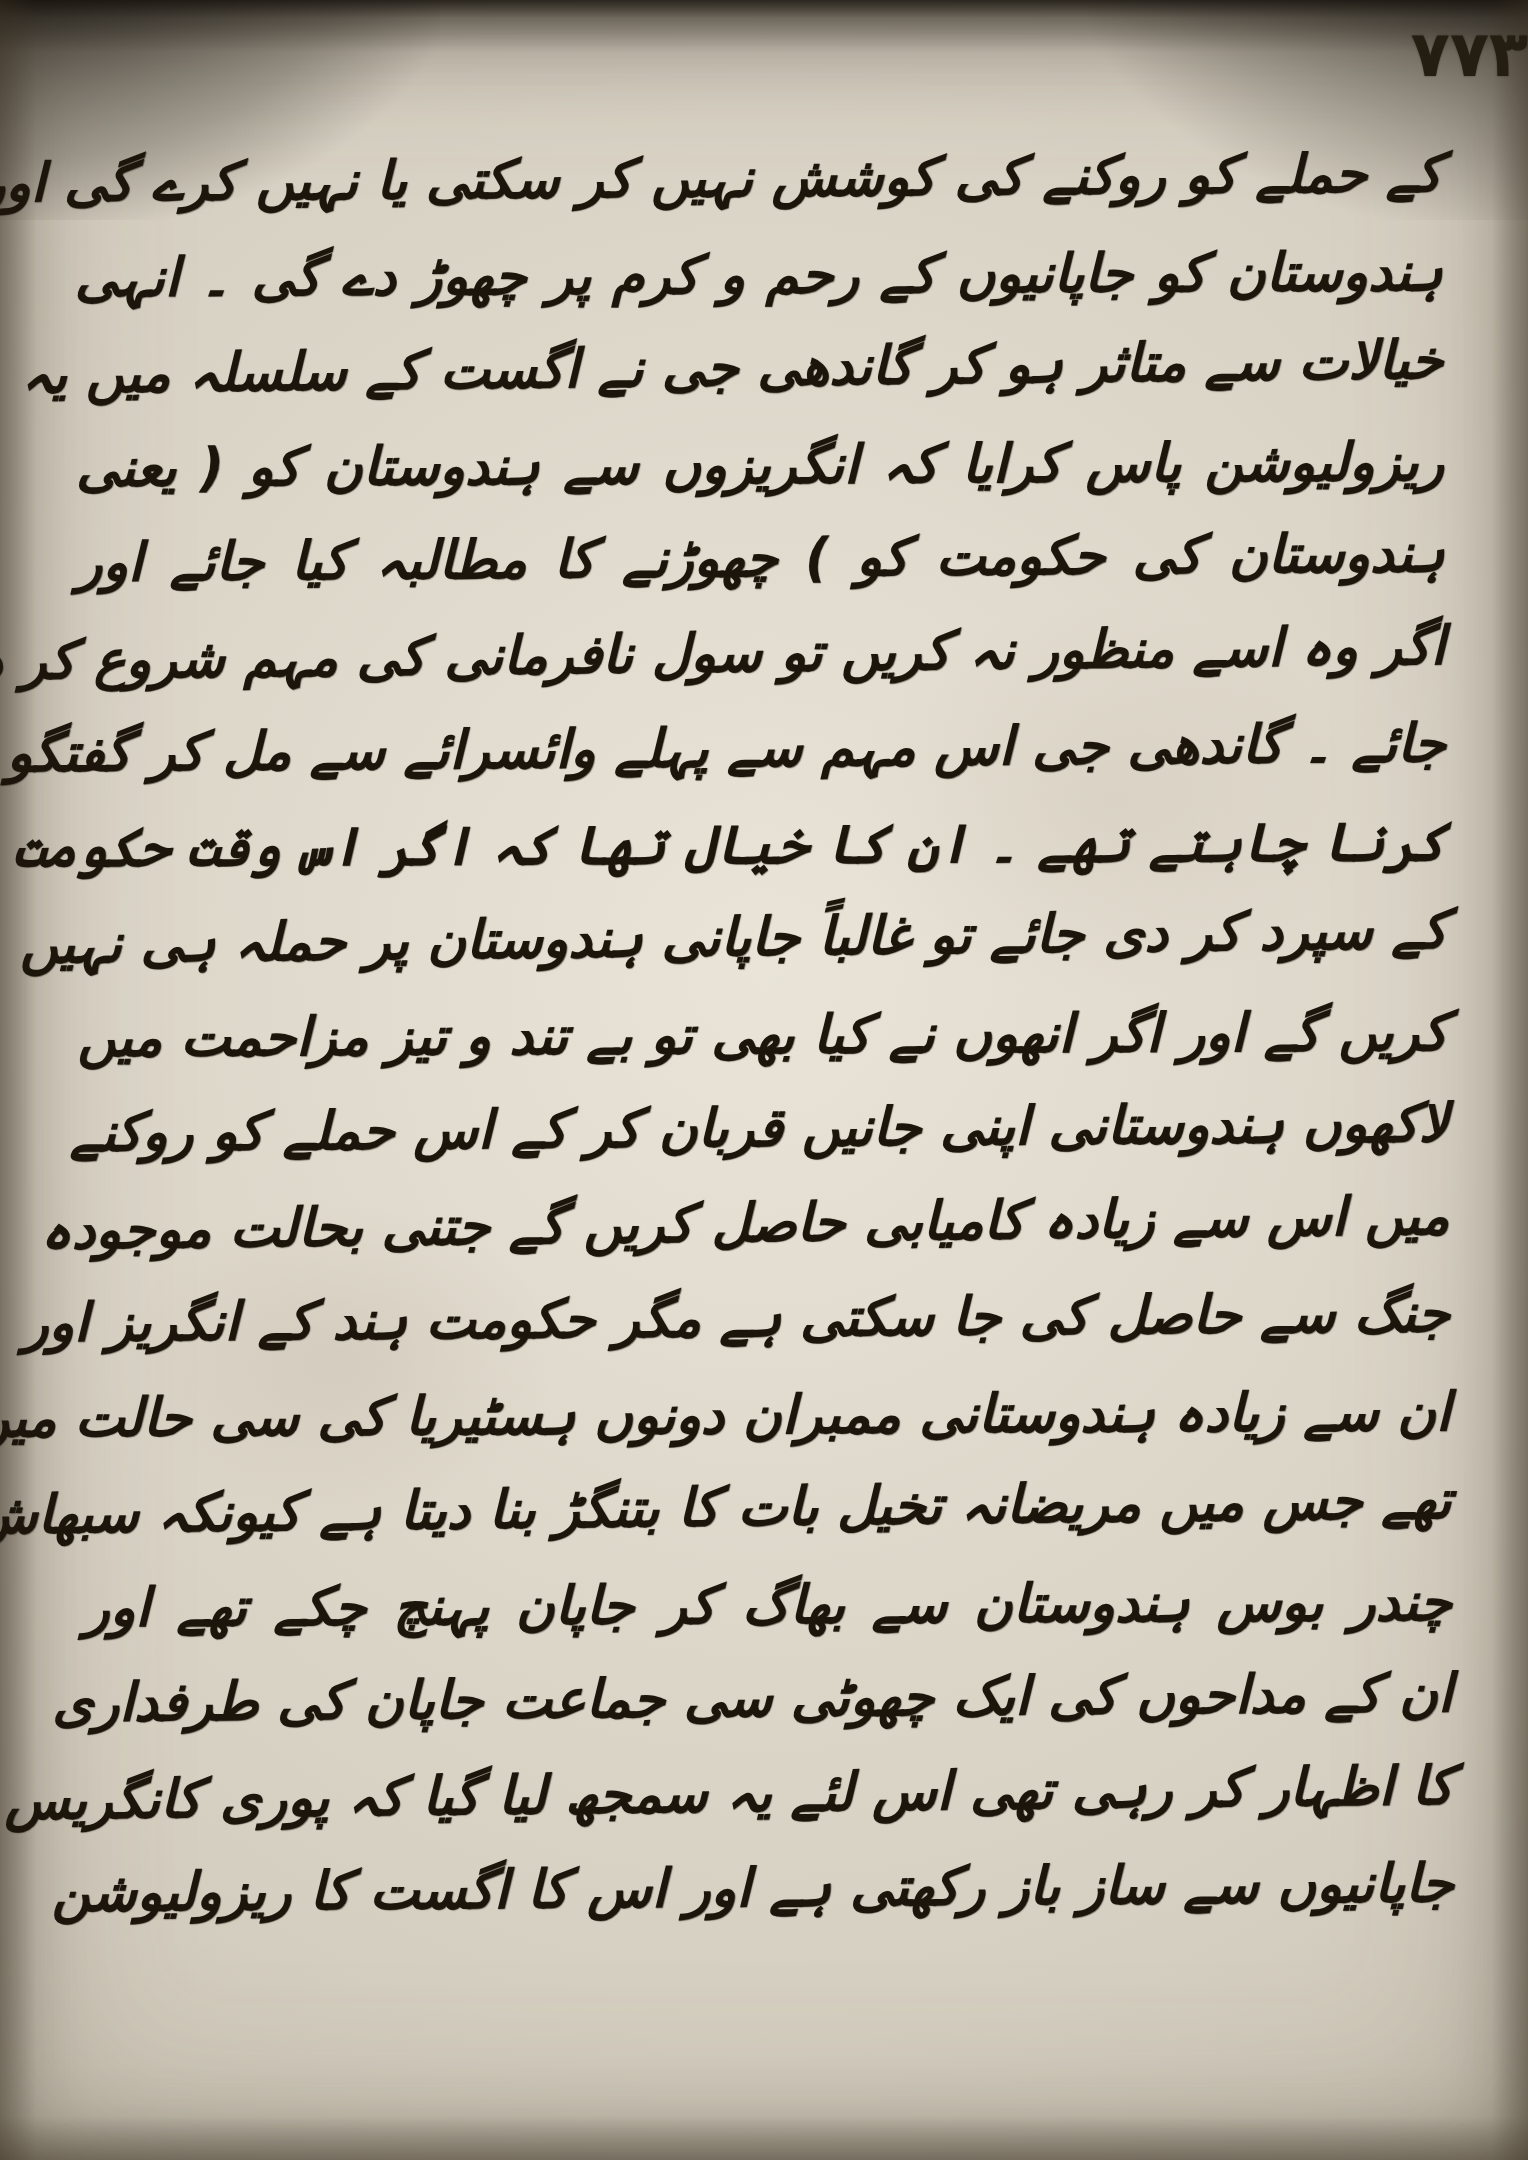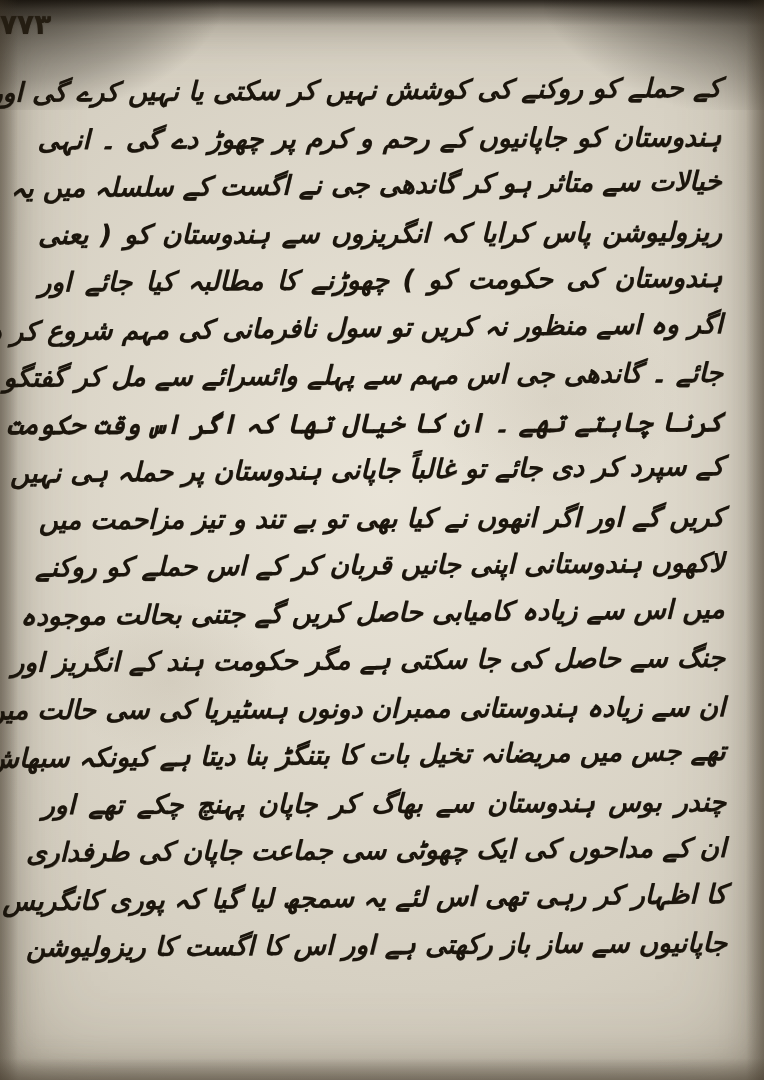--- a/index.html
+++ b/index.html
@@ -66,23 +66,23 @@
     position: absolute; right: 80px; top: 300px; width: 260px; height: 200px;
     background: radial-gradient(ellipse, rgba(120,105,80,0.08), rgba(120,105,80,0) 70%);
     pointer-events: none;
   }
 
   .page-number {
     position: absolute;
     top: 8px;
     left: 0;
     width: 100%;
-    text-align: left;
+    text-align: right;
     direction: rtl;
-    font-size: 28px;
+    font-size: 32px;
     font-weight: bold;
     color: #241d12;
     letter-spacing: 2px;
     text-shadow: 0 0 1px rgba(36,29,18,0.6);
   }
 
   .text-block {
     position: absolute;
     top: 66px;
     left: 40px;

